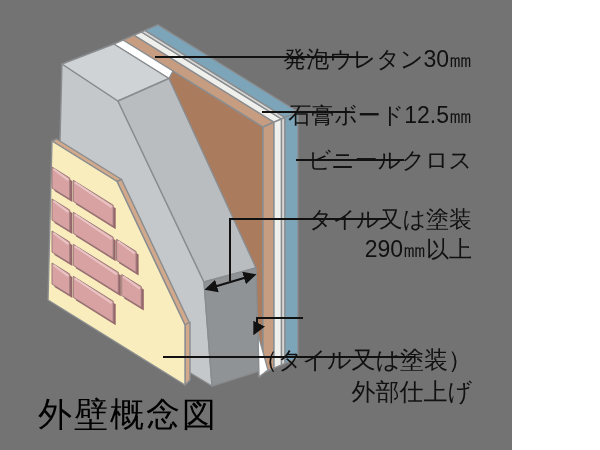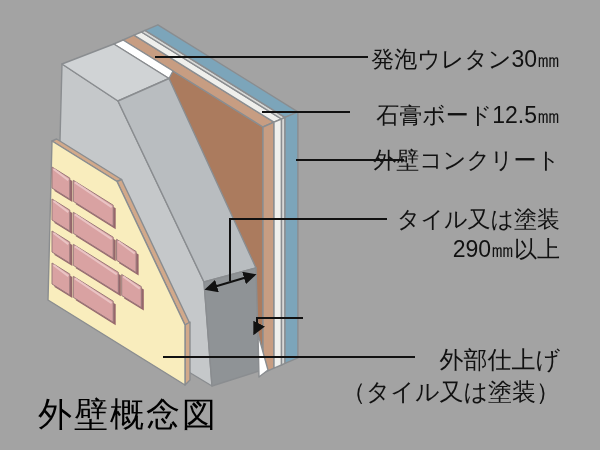--- a/index.html
+++ b/index.html
@@ -1,16 +1,16 @@
 <!DOCTYPE html>
 <html><head>
 <meta charset="utf-8">
 <style>
   html,body{margin:0;padding:0;background:#fff;}
-  .stage{position:relative;width:600px;height:450px;background:#a3a3a3;overflow:hidden;
+  .stage{position:relative;width:512px;height:450px;background:#737373;overflow:hidden;
          font-family:"Liberation Sans","DejaVu Sans",sans-serif;}
   svg{position:absolute;left:0;top:0;}
   .ol{stroke:#8a8d90;stroke-width:1.4;stroke-linejoin:round;}
   .ld{stroke:#111;stroke-width:2;fill:none;}
   .lbl{position:absolute;right:40px;text-align:right;white-space:nowrap;
        font-size:23px;line-height:26px;color:#111;}
   .lbl.two div{line-height:30px;}
   .lbl.finish{font-size:24px;}
   .lbl.finish div{line-height:32px;}
   .caption{position:absolute;left:38px;top:392px;font-size:34px;color:#000;
@@ -90,24 +90,24 @@
     <line class="ld" x1="262" y1="112" x2="350" y2="112"></line>
     <line class="ld" x1="296" y1="160" x2="404" y2="160"></line>
     <polyline class="ld" points="387,219 230,219 230,281"></polyline>
     <line class="ld" x1="207" y1="289" x2="254" y2="275" marker-start="url(#ah)" marker-end="url(#ah)"></line>
     <polyline class="ld" points="303,318 257,318 257,328 254.5,333" marker-end="url(#ah)"></polyline>
     <line class="ld" x1="163" y1="357" x2="415" y2="357"></line>
   </svg>
 
   <div class="lbl" style="top:46px">発泡ウレタン30㎜</div>
   <div class="lbl" style="top:102px">石膏ボード12.5㎜</div>
-  <div class="lbl" style="top:147px">外壁コンクリート</div>
+  <div class="lbl" style="top:147px">ビニールクロス</div>
   <div class="lbl two" style="top:204px">
     <div>タイル又は塗装</div>
     <div>290㎜以上</div>
   </div>
   <div class="lbl two finish" style="top:344px">
+    <div>（タイル又は塗装）</div>
     <div>外部仕上げ</div>
-    <div>（タイル又は塗装）</div>
   </div>
 
   <div class="caption">外壁概念図</div>
 </div>
 
 </body></html>

